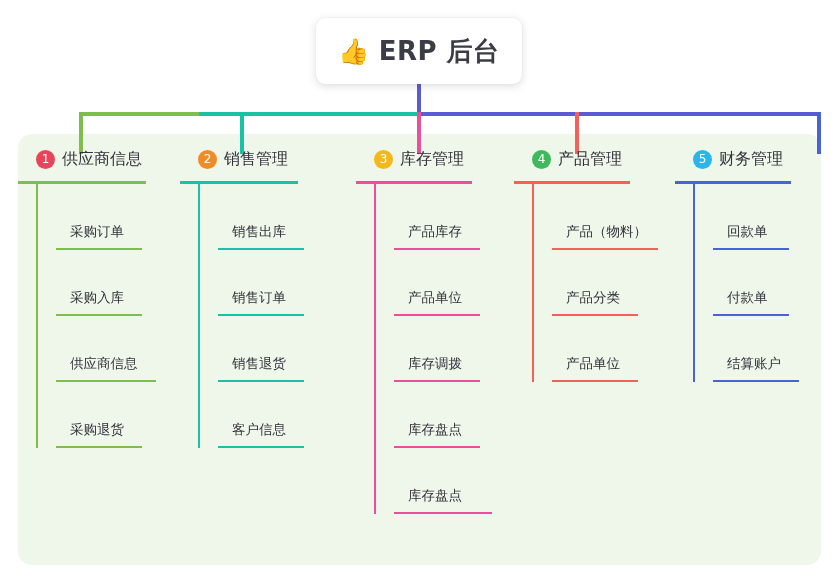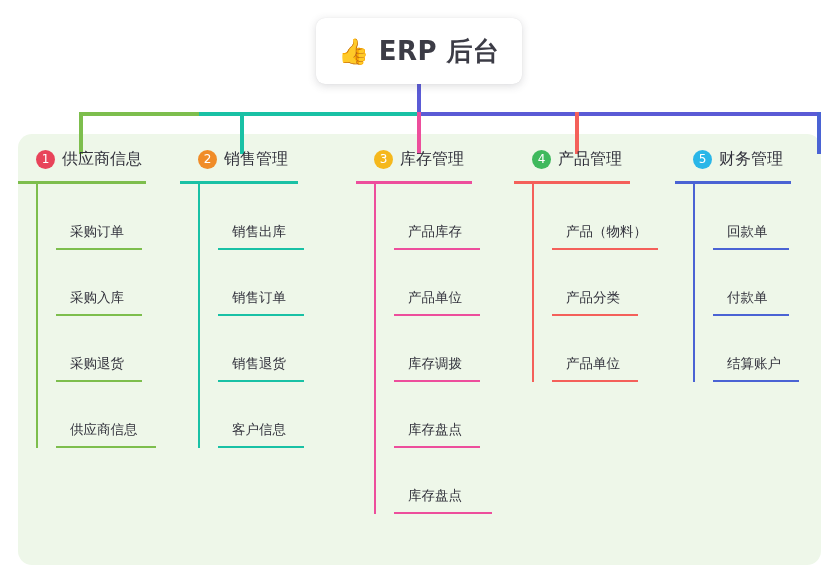--- a/index.html
+++ b/index.html
@@ -182,27 +182,27 @@
         <div class="spine" style="background: rgb(125, 190, 77);"></div>
         <div class="leaf">
           <span class="leaf-label">采购订单</span>
           <div class="leaf-rule" style="background: rgb(125, 190, 77); width: 86px;"></div>
         </div>
         <div class="leaf">
           <span class="leaf-label">采购入库</span>
           <div class="leaf-rule" style="background: rgb(125, 190, 77); width: 86px;"></div>
         </div>
         <div class="leaf">
+          <span class="leaf-label">供应商信息</span>
+          <div class="leaf-rule" style="background: rgb(125, 190, 77); width: 100px;"></div>
+        </div>
+        <div class="leaf">
           <span class="leaf-label">采购退货</span>
           <div class="leaf-rule" style="background: rgb(125, 190, 77); width: 86px;"></div>
         </div>
-        <div class="leaf">
-          <span class="leaf-label">供应商信息</span>
-          <div class="leaf-rule" style="background: rgb(125, 190, 77); width: 100px;"></div>
-        </div>
       </div>
     </div>
     <div class="column" style="left: 180px; top: 146px;">
       <div class="col-head">
         <span class="badge" style="background: rgb(240, 140, 40);">2</span>
         <span class="col-head-label">销售管理</span>
       </div>
       <div class="col-rule" style="background: rgb(25, 193, 165); width: 118px;"></div>
       <div class="col-body">
         <div class="spine" style="background: rgb(25, 193, 165);"></div>

